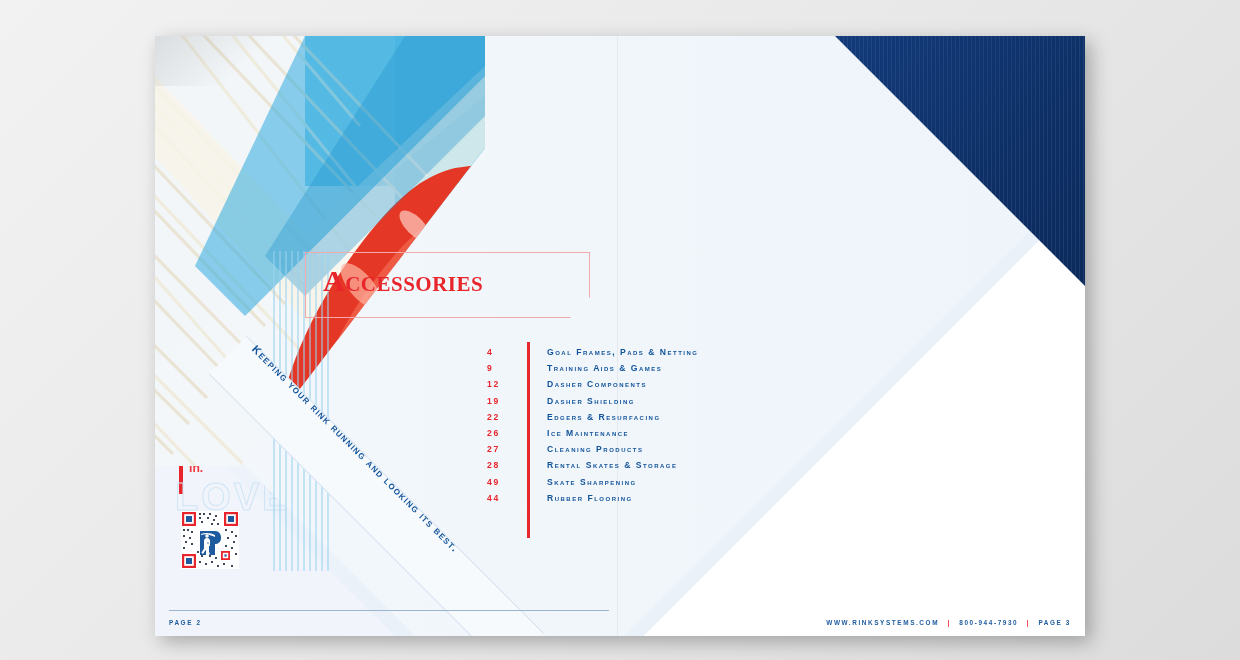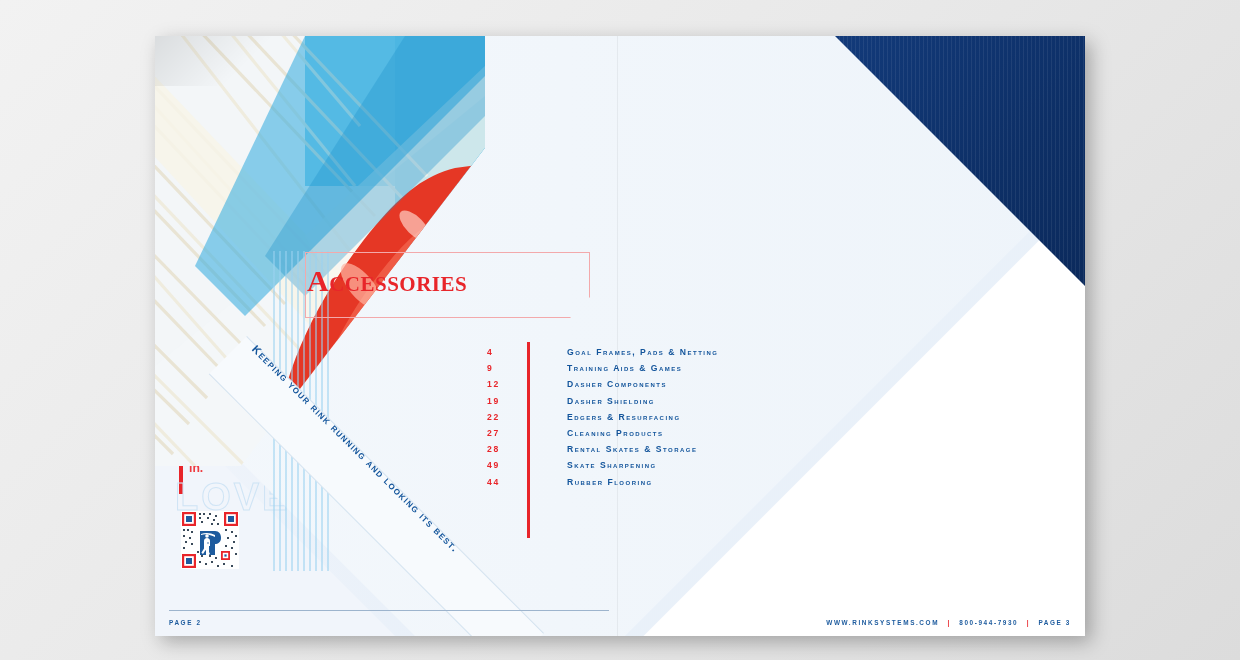--- a/index.html
+++ b/index.html
@@ -154,21 +154,21 @@
     font-variant: small-caps;
   }
 
   
   #acc-frame {
     position: absolute; left: 150px; top: 216px; width: 285px; height: 66px;
     border: 1px solid #f3a9ab;
     clip-path: polygon(0 0, 100% 0, 100% 68%, 93% 100%, 0 100%);
   }
   #acc-title {
-    position: absolute; left: 152px; top: 228px;
+    position: absolute; left: 168px; top: 228px;
     font-family: "Liberation Serif", serif;
     font-variant: small-caps;
     font-size: 30px; font-weight: 700;
     color: #e8252a; letter-spacing: .5px;
   }
 
   
   #toc { position: absolute; left: 326px; top: 308px; width: 300px; }
   #toc-rule {
     position: absolute; left: 372px; top: 306px;
@@ -177,21 +177,20 @@
   .toc-row { display: flex; align-items: center; height: 16.2px; }
   .toc-num {
     width: 46px; text-align: left; padding-left: 6px;
     font-size: 8.6px; font-weight: 700; letter-spacing: 1.6px; color: #e8252a;
   }
   .toc-label {
     padding-left: 20px;
     font-size: 8.6px; font-weight: 700; letter-spacing: 1.5px;
     color: #12549b; font-variant: small-caps;
     text-transform: capitalize;
-    margin-left: 20px;
   }
 
   
   #tl-corner {
     position:absolute; left:0; top:0; width:120px; height:50px;
     background: linear-gradient(135deg, rgba(0,0,0,.10), rgba(0,0,0,0) 70%);
     z-index: 45; pointer-events:none;
   }
 </style>
 </head>
@@ -525,20 +524,24 @@
         </div>
         <div class="toc-row">
           <span class="toc-num">19</span>
           <span class="toc-label">Dasher Shielding</span>
         </div>
         <div class="toc-row">
           <span class="toc-num">22</span>
           <span class="toc-label">Edgers &amp; Resurfacing</span>
         </div>
         <div class="toc-row">
+          <span class="toc-num">26</span>
+          <span class="toc-label">Ice Maintenance</span>
+        </div>
+        <div class="toc-row">
           <span class="toc-num">27</span>
           <span class="toc-label">Cleaning Products</span>
         </div>
         <div class="toc-row">
           <span class="toc-num">28</span>
           <span class="toc-label">Rental Skates &amp; Storage</span>
         </div>
         <div class="toc-row">
           <span class="toc-num">49</span>
           <span class="toc-label">Skate Sharpening</span>

